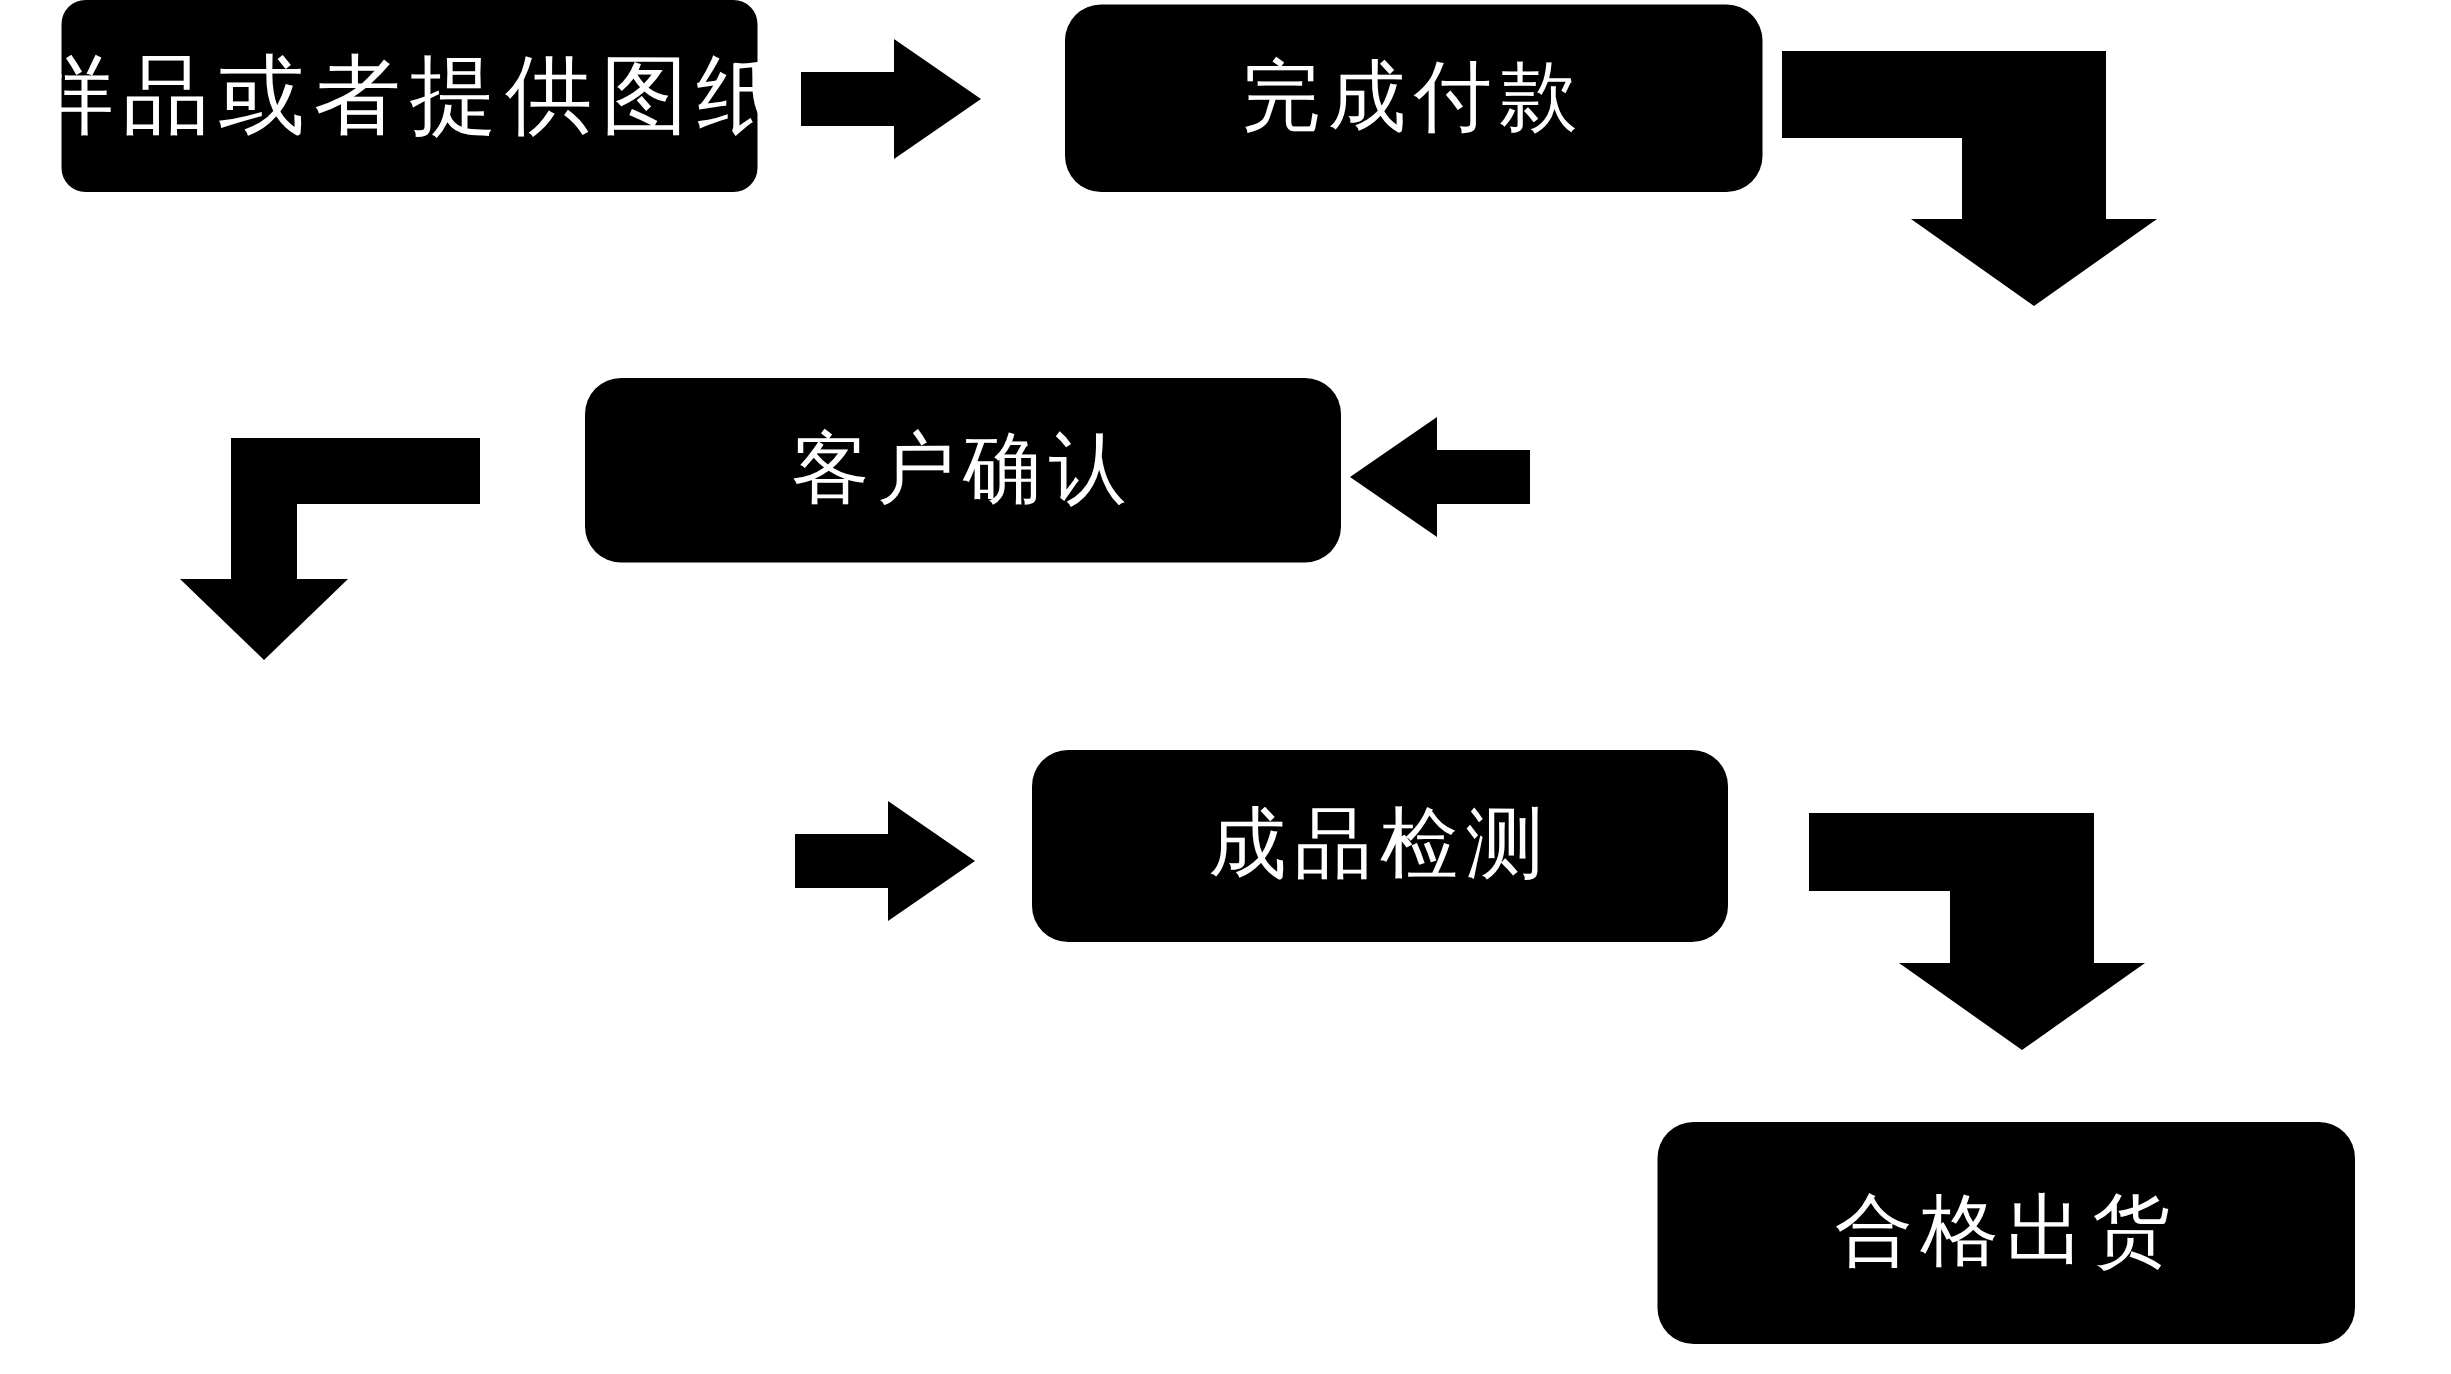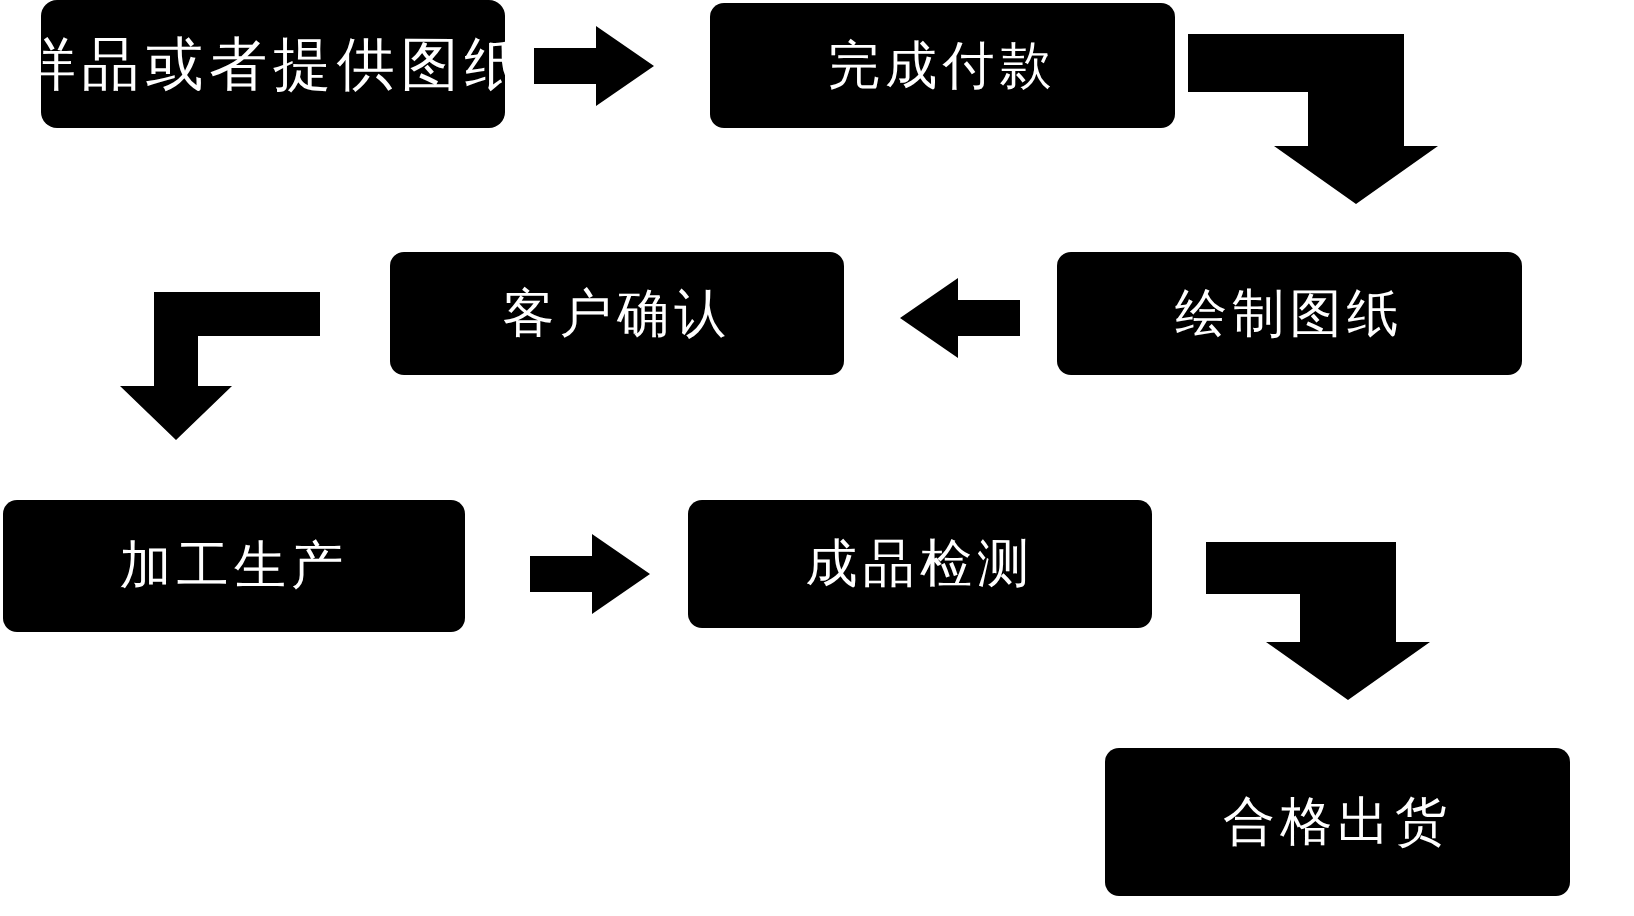--- a/index.html
+++ b/index.html
@@ -15,21 +15,21 @@
     position: relative;
     width: 1634px;
     height: 916px;
     background: #ffffff;
     overflow: hidden;
   }
   .node {
     position: absolute;
     background: #000000;
     color: #ffffff;
-    border-radius: 14px;
+    border-radius: 24px;
     display: flex;
     align-items: center;
     justify-content: center;
     box-sizing: border-box;
     letter-spacing: 0.10em;
     text-align: center;
     line-height: 1.1;
     white-space: nowrap;
     font-weight: 400;
     -webkit-font-smoothing: antialiased;
@@ -42,21 +42,21 @@
     pointer-events: none;
   }
   .connector svg {
     display: block;
     overflow: visible;
   }
 
   
   #node-sample     { left: 0px;    top: 0px;   width: 464px; height: 128px; font-size: 58px; border-radius: 16px; margin-left: 41px; }
   #node-payment    { left: 710px;  top: 3px;   width: 465px; height: 125px; font-size: 52px; }
-  #node-confirm    { left: 390px;  top: 252px; width: 454px; height: 123px; font-size: 52px; }
+  #node-confirm    { left: 390px;  top: 252px; width: 504px; height: 123px; font-size: 52px; }
   #node-drawing    { left: 1057px; top: 252px; width: 465px; height: 123px; font-size: 52px; }
   #node-production { left: 3px;    top: 500px; width: 462px; height: 132px; font-size: 52px; }
   #node-inspect    { left: 688px;  top: 500px; width: 464px; height: 128px; font-size: 52px; }
   #node-shipping   { left: 1105px; top: 748px; width: 465px; height: 148px; font-size: 52px; font-family: Liberation Serif, serif; }
 
   
   #conn-sample-payment   { left: 534px;  top: 26px;  width: 120px; height: 80px; }
   #conn-payment-drawing  { left: 1222px; top: 34px;  width: 216px; height: 170px; }
   #conn-drawing-confirm  { left: 900px;  top: 278px; width: 120px; height: 80px; }
   #conn-confirm-prod     { left: 120px;  top: 292px; width: 178px; height: 148px; }
@@ -81,43 +81,37 @@
   <div class="node" id="node-payment">
     <span class="node-label">完成付款</span>
   </div>
 
   <div class="connector" id="conn-payment-drawing">
     <svg width="216" height="170" viewBox="0 0 216 170" aria-hidden="true">
       <polygon points="0,0 216,0 216,112 250,112 168,170 86,112 120,112 120,58 0,58" fill="#000000" transform="translate(-34,0)"></polygon>
     </svg>
   </div>
 
-  <div class="node" id="node-drawing">
-    <span class="node-label">绘制图纸</span>
-  </div>
 
   <div class="connector" id="conn-drawing-confirm">
     <svg width="120" height="80" viewBox="0 0 120 80" aria-hidden="true">
       <polygon points="120,22 58,22 58,0 0,40 58,80 58,58 120,58" fill="#000000"></polygon>
     </svg>
   </div>
 
   <div class="node" id="node-confirm">
     <span class="node-label">客户确认</span>
   </div>
 
   <div class="connector" id="conn-confirm-prod">
     <svg width="178" height="148" viewBox="0 0 178 148" aria-hidden="true">
       <polygon points="178,0 178,44 56,44 56,94 90,94 34,148 -22,94 12,94 12,0" fill="#000000" transform="translate(22,0)"></polygon>
     </svg>
   </div>
 
-  <div class="node" id="node-production">
-    <span class="node-label">加工生产</span>
-  </div>
 
   <div class="connector" id="conn-prod-inspect">
     <svg width="120" height="80" viewBox="0 0 120 80" aria-hidden="true">
       <polygon points="0,22 62,22 62,0 120,40 62,80 62,58 0,58" fill="#000000"></polygon>
     </svg>
   </div>
 
   <div class="node" id="node-inspect">
     <span class="node-label">成品检测</span>
   </div>

